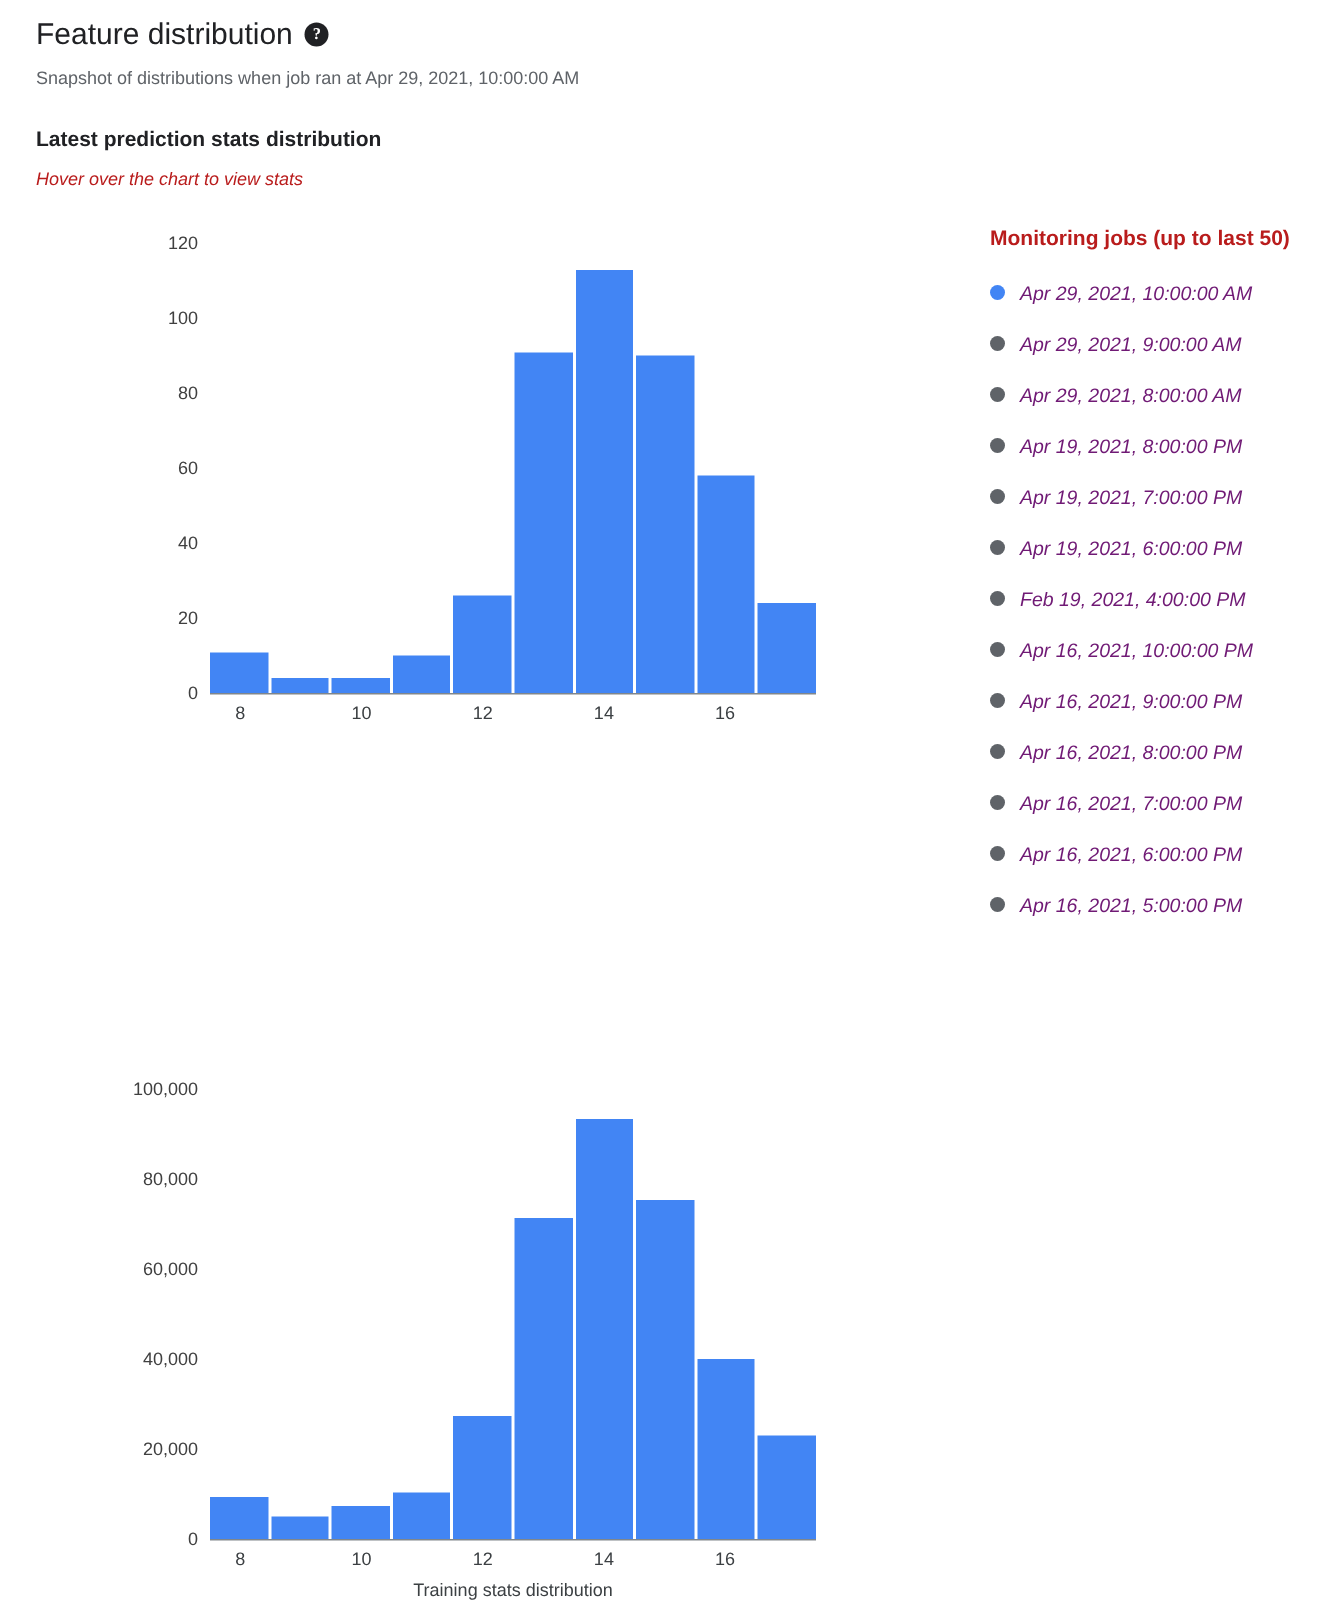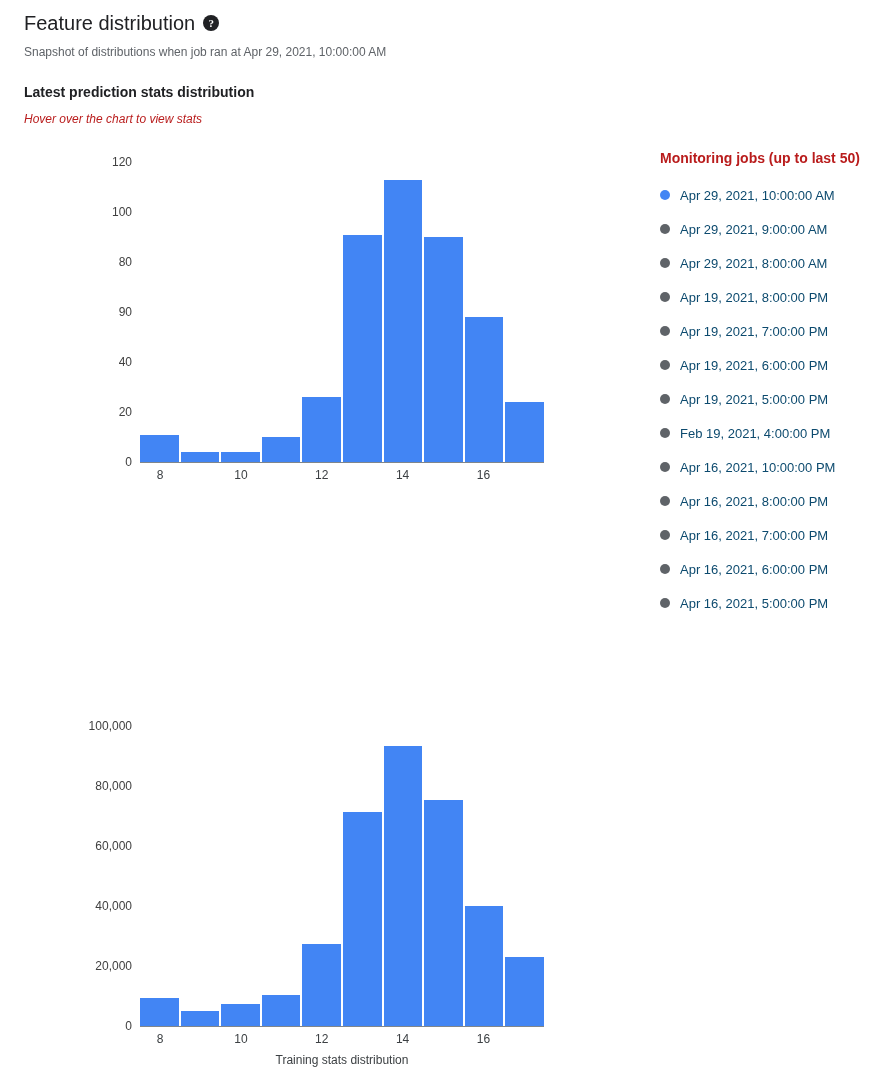--- a/index.html
+++ b/index.html
@@ -174,22 +174,23 @@
     height: 10px;
     border-radius: 50%;
     background: #5f6368;
     flex: none;
   }
   .job-dot.selected {
     background: #4285f4;
   }
   .job-label {
     font-size: 13px;
-    color: #0c4a6e;
+    color: #701a75;
     white-space: nowrap;
+    font-style: italic;
   }
 </style>
 </head>
 <body>
 
 <div class="page">
 
   <div class="header">
     <div class="title-row">
       <div class="page-title">Feature distribution</div>
@@ -199,21 +200,21 @@
   </div>
 
   <div class="section-title">Latest prediction stats distribution</div>
   <div class="hover-hint">Hover over the chart to view stats</div>
 
   <div class="chart-block" id="chart-top">
     <div class="y-labels">
         <div class="y-label" style="top: 314px;">0</div>
         <div class="y-label" style="top: 264px;">20</div>
         <div class="y-label" style="top: 214px;">40</div>
-        <div class="y-label" style="top: 164px;">90</div>
+        <div class="y-label" style="top: 164px;">60</div>
         <div class="y-label" style="top: 114px;">80</div>
         <div class="y-label" style="top: 64px;">100</div>
         <div class="y-label" style="top: 14px;">120</div>
       </div>
     <div class="plot-area">
       <div class="bars">
           <div class="bar" title="7.5: 11" style="height: 27.5px; background: rgb(66, 133, 244);"></div>
           <div class="bar" title="8.5: 4" style="height: 10px; background: rgb(66, 133, 244);"></div>
           <div class="bar" title="9.5: 4" style="height: 10px; background: rgb(66, 133, 244);"></div>
           <div class="bar" title="10.5: 10" style="height: 25px; background: rgb(66, 133, 244);"></div>
@@ -291,32 +292,32 @@
         <div class="job-item">
           <span class="job-dot"></span>
           <span class="job-label">Apr 19, 2021, 7:00:00 PM</span>
         </div>
         <div class="job-item">
           <span class="job-dot"></span>
           <span class="job-label">Apr 19, 2021, 6:00:00 PM</span>
         </div>
         <div class="job-item">
           <span class="job-dot"></span>
-          <span class="job-label">Apr 19, 2021, 5:00:00 PM</span>
-        </div>
-        <div class="job-item">
-          <span class="job-dot"></span>
           <span class="job-label">Feb 19, 2021, 4:00:00 PM</span>
         </div>
         <div class="job-item">
           <span class="job-dot"></span>
           <span class="job-label">Apr 16, 2021, 10:00:00 PM</span>
         </div>
         <div class="job-item">
           <span class="job-dot"></span>
+          <span class="job-label">Apr 16, 2021, 9:00:00 PM</span>
+        </div>
+        <div class="job-item">
+          <span class="job-dot"></span>
           <span class="job-label">Apr 16, 2021, 8:00:00 PM</span>
         </div>
         <div class="job-item">
           <span class="job-dot"></span>
           <span class="job-label">Apr 16, 2021, 7:00:00 PM</span>
         </div>
         <div class="job-item">
           <span class="job-dot"></span>
           <span class="job-label">Apr 16, 2021, 6:00:00 PM</span>
         </div>

